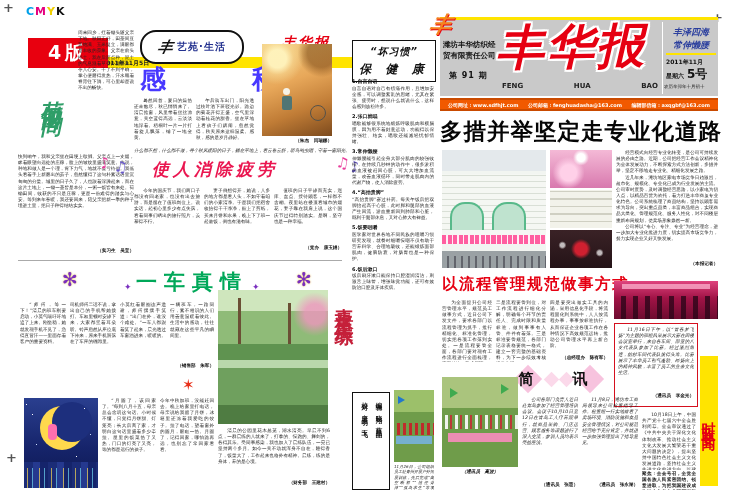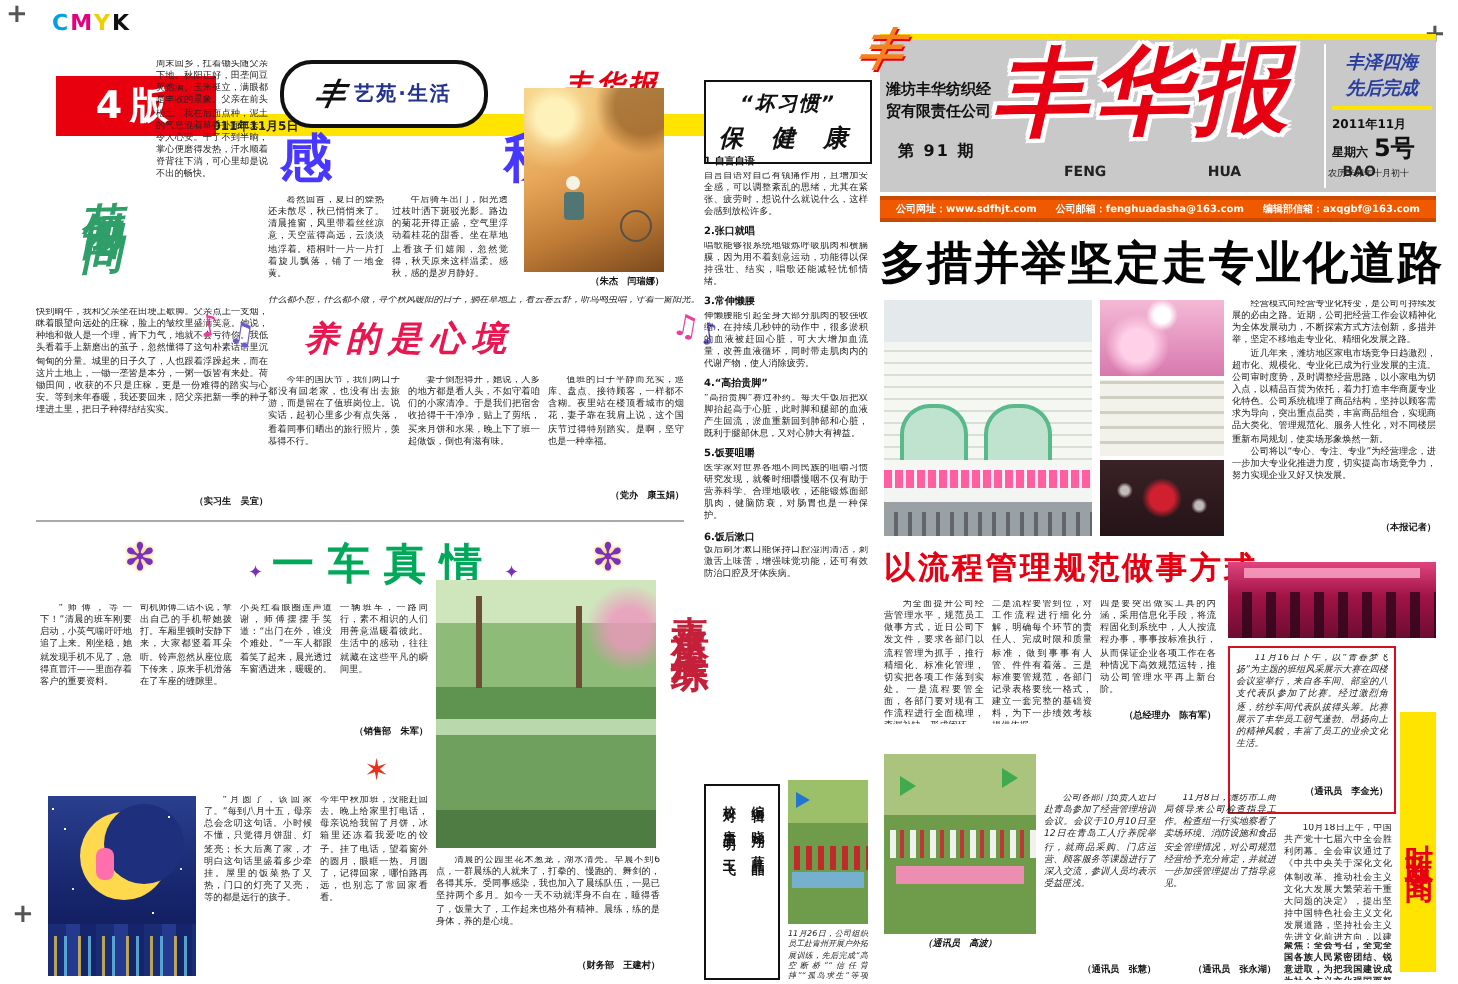--- a/index.html
+++ b/index.html
@@ -106,21 +106,21 @@
   <div style="position:absolute;right:8%;bottom:16%;width:14px;height:14px;border-radius:50%;border:1.5px solid #55524a;"></div>
 </div>
 <div class="abs t ti" style="left:134px;top:98px;width:58px;height:48px;">蓦然回首，夏日的燥热还未散尽，秋已悄悄来了。清晨推窗，风里带着丝丝凉意，天空蓝得高远，云淡淡地浮着。梧桐叶一片一片打着旋儿飘落，铺了一地金黄。</div>
 <div class="abs t ti" style="left:196px;top:98px;width:58px;height:48px;">午后骑车出门，阳光透过枝叶洒下斑驳光影。路边的菊花开得正盛，空气里浮动着桂花的甜香。坐在草地上看孩子们嬉闹，忽然觉得，秋天原来这样温柔。感秋，感的是岁月静好。</div>
 <div class="abs attr" style="left:260px;top:138px;width:72px;">（朱杰　闫瑞娜）</div>
 
 <div class="abs t it" style="left:134px;top:148px;width:226px;height:7px;white-space:nowrap;">什么都不想，什么都不做，寻个秋风暖阳的日子，躺在草地上，看云卷云舒，听鸟鸣虫唱，守着一窗阳光。</div>
 
 <span class="abs note" style="left:100px;top:156px;color:#e83e9c;transform:rotate(-12deg);">♪</span>
 <span class="abs note" style="left:114px;top:160px;color:#6a5acd;transform:rotate(8deg);">♫</span>
-<div class="abs guoqing-title" style="left:152px;top:158px;">养的是心境</div>
+<div class="abs guoqing-title" style="left:152px;top:158px;">使人消除疲劳</div>
 <span class="abs note" style="left:336px;top:156px;color:#e83e9c;transform:rotate(10deg);">♫</span>
 <span class="abs note" style="left:350px;top:160px;color:#6a5acd;transform:rotate(-8deg);">♪</span>
 <div class="abs t ti" style="left:134px;top:188px;width:66px;height:64px;">今年的国庆节，我们两口子都没有回老家，也没有出去旅游，而是留在了值班岗位上。说实话，起初心里多少有点失落，看着同事们晒出的旅行照片，羡慕得不行。</div>
 <div class="abs t ti" style="left:204px;top:188px;width:66px;height:64px;">妻子倒想得开，她说，人多的地方都是看人头，不如守着咱们的小家清净。于是我们把宿舍收拾得干干净净，贴上了剪纸，买来月饼和水果，晚上下了班一起做饭，倒也有滋有味。</div>
 <div class="abs t ti" style="left:274px;top:188px;width:68px;height:56px;">值班的日子平静而充实，巡库、盘点、接待顾客，一样都不含糊。夜里站在楼顶看城市的烟花，妻子靠在我肩上说，这个国庆节过得特别踏实。是啊，坚守也是一种幸福。</div>
 <div class="abs attr" style="left:274px;top:245px;width:68px;">（党办　康玉娟）</div>
 
 <div class="abs" style="left:18px;top:260px;width:324px;border-top:1px solid #aaa;"></div>
 
 <span class="abs flower" style="left:62px;top:268px;">✻</span>
@@ -202,29 +202,29 @@
 
 <div class="abs ybar" style="left:440px;top:17px;width:278px;height:3px;"></div>
 <div class="abs mast" style="left:440px;top:20px;width:278px;height:76px;"></div>
 <div class="abs" style="left:430px;top:10px;font-weight:900;font-style:italic;font-size:22px;color:#f5821f;text-shadow:1px 1px 0 #e60012;transform:skewX(-14deg);">丰</div>
 <div class="abs company" style="left:443px;top:40px;">
   <div>潍坊丰华纺织经</div>
   <div>贸有限责任公司</div>
 </div>
 <div class="abs issue" style="left:449px;top:70px;">第 91 期</div>
 <div class="abs bigtitle" style="left:496px;top:16px;">丰华报</div>
-<div class="abs pinyin" style="left:502px;top:82px;width:156px;margin-left:30px;">
+<div class="abs pinyin" style="left:502px;top:82px;width:156px;">
   <span>FENG</span>
   <span>HUA</span>
   <span>BAO</span>
 </div>
 <div class="abs" style="left:662px;top:22px;width:1px;height:72px;background:#fff;"></div>
 <div class="abs slogan" style="left:664px;top:26px;width:54px;">
   <div>丰泽四海</div>
-  <div>先后完成</div>
+  <div>常伸懒腰</div>
 </div>
 <div class="abs ybar" style="left:666px;top:53px;width:50px;height:2px;"></div>
 <div class="abs" style="left:666px;top:58px;font-size:6px;font-weight:900;color:#111;">2011年11月</div>
 <div class="abs" style="left:666px;top:66px;width:50px;display:flex;align-items:baseline;gap:3px;">
   <span style="font-size:6px;font-weight:900;color:#111;">星期六</span>
   <span style="font-size:12px;font-weight:900;color:#111;">5号</span>
 </div>
 <div class="abs" style="left:664px;top:84px;font-size:4.5px;color:#222;">农历辛卯年十月初十</div>
 
 <div class="abs obar" style="left:440px;top:98px;width:278px;height:13px;box-sizing:border-box;">
@@ -268,20 +268,27 @@
 <div class="abs ph" style="left:614px;top:281px;width:104px;height:38px;background:linear-gradient(180deg,#e0447e,#a11346 45%,#6d0c30);">
   <div style="position:absolute;left:8%;top:8%;width:84%;height:5px;background:rgba(250,170,200,.8);"></div>
   <div style="position:absolute;left:0;bottom:0;width:100%;height:60%;background:
     repeating-linear-gradient(90deg,transparent 0 7px,rgba(45,5,25,.8) 7px 12px);"></div>
 </div>
 <div class="abs redbox" style="left:614px;top:323px;width:84px;height:84px;box-sizing:border-box;">
   <div class="t it ti" style="height:66px;">11月16日下午，以“青春梦飞扬”为主题的班组风采展示大赛在四楼会议室举行，来自各车间、部室的八支代表队参加了比赛。经过激烈角逐，纺纱车间代表队拔得头筹。比赛展示了丰华员工朝气蓬勃、昂扬向上的精神风貌，丰富了员工的业余文化生活。</div>
   <div class="attr">（通讯员　李金光）</div>
 </div>
 
+<div class="abs jxheader" style="left:508px;top:365px;width:102px;height:28px;">
+  <span class="dia" style="left:10px;top:4px;"></span>
+  <span class="dia" style="right:10px;top:4px;"></span>
+  <span class="dia2" style="left:38px;top:9px;"></span>
+  <span class="dia2" style="right:38px;top:9px;"></span>
+  <span class="jxtitle">简　讯</span>
+</div>
 <div class="abs ph" style="left:442px;top:377px;width:76px;height:90px;background:linear-gradient(#aac47d 0 34%,#6f9c4a 34% 100%);">
   <div style="position:absolute;left:10%;top:12%;width:0;height:0;border-left:8px solid #3faa4f;border-top:5px solid transparent;border-bottom:5px solid transparent;"></div>
   <div style="position:absolute;right:12%;top:8%;width:0;height:0;border-left:8px solid #3faa4f;border-top:5px solid transparent;border-bottom:5px solid transparent;"></div>
   <div style="position:absolute;left:0;top:42%;width:100%;height:14px;background:
     repeating-linear-gradient(90deg,transparent 0 3px,rgba(250,250,250,.92) 3px 6px,transparent 6px 8px,rgba(200,40,50,.85) 8px 10px);"></div>
   <div style="position:absolute;left:8%;top:62%;width:84%;height:9px;background:rgba(250,140,190,.9);"></div>
 </div>
 <div class="abs capcenter" style="left:442px;top:469px;width:76px;">（通讯员　高波）</div>
 <div class="abs t it ti" style="left:522px;top:397px;width:56px;height:84px;">公司各部门负责人近日赴青岛参加了经营管理培训会议。会议于10月10日至12日在青岛工人疗养院举行，就商品采购、门店运营、顾客服务等课题进行了深入交流，参训人员均表示受益匪浅。</div>
 <div class="abs attr" style="left:522px;top:482px;width:56px;">（通讯员　张慧）</div>

